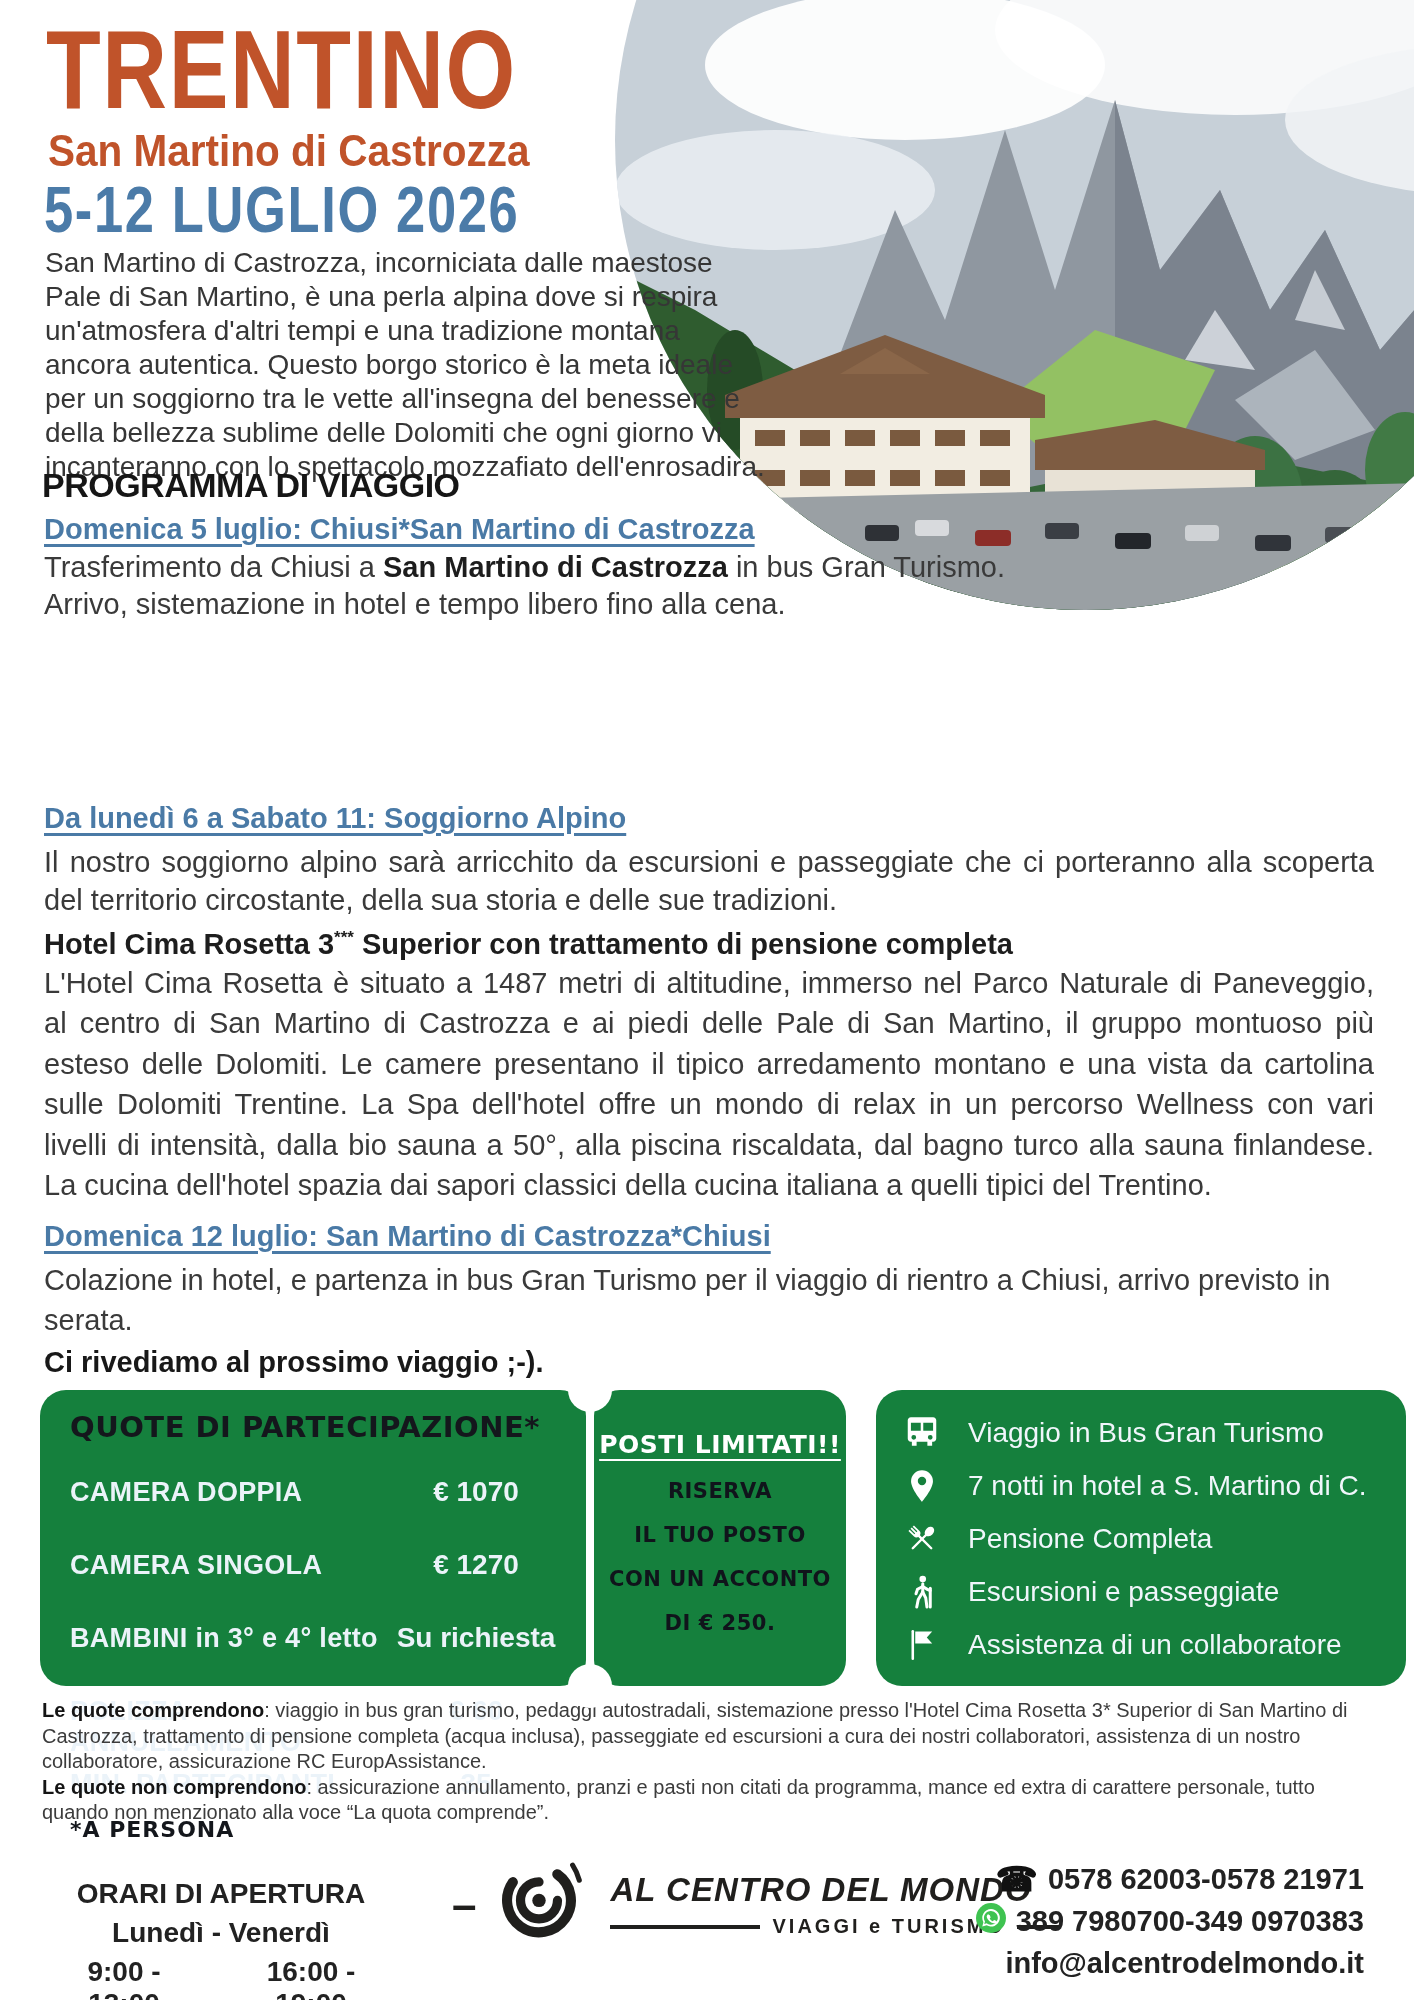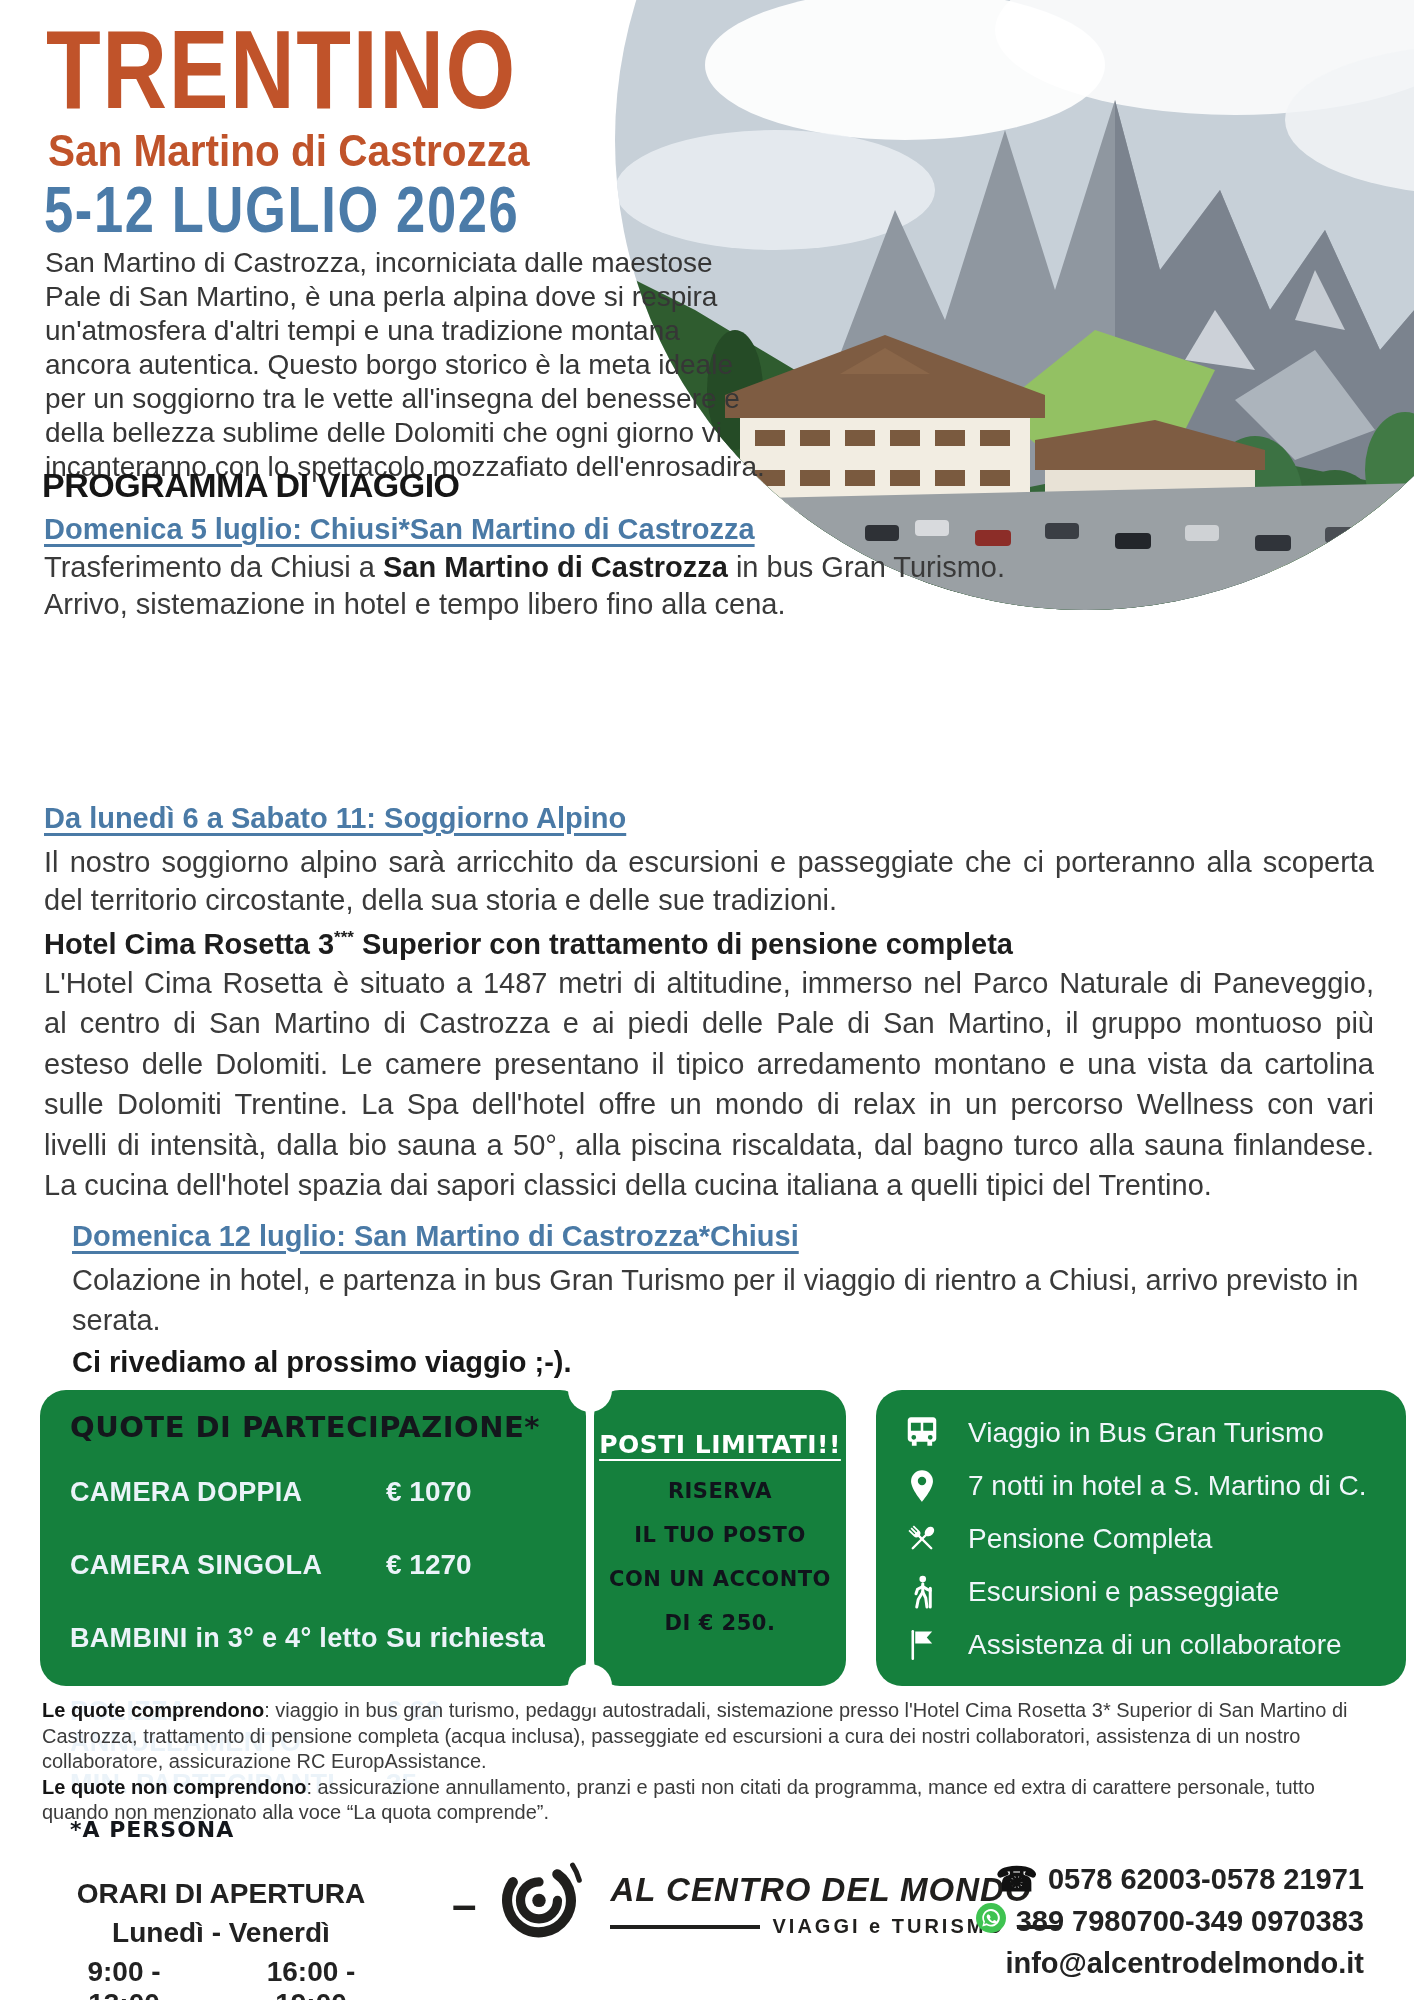--- a/index.html
+++ b/index.html
@@ -27,34 +27,34 @@
   .wide .body-line{white-space:normal;}
   .day1{position:absolute;left:44px;top:511px;z-index:2;}
   .day1 .day-title{margin-bottom:2px;}
   .day2{position:absolute;left:44px;top:800px;width:1330px;z-index:2;}
   .day2 .day-title{margin-bottom:7px;}
   .day2 .body-line{line-height:38px;}
   .hotel-title{font-size:29px;line-height:38px;font-weight:700;color:#1d1d1d;}
   .hotel-title sup{font-size:17px;}
   .hotel-lines div{font-size:29px;line-height:40.5px;color:#3a3a3a;}
   .just{text-align:justify;text-align-last:justify;}
-  .day3{position:absolute;left:44px;top:1218px;width:1334px;z-index:2;margin-left:28px;}
+  .day3{position:absolute;left:44px;top:1218px;width:1334px;z-index:2;}
   .day3 .day-title{margin-bottom:6px;}
   .day3 .body-line{line-height:40px;white-space:normal;}
   .closing{font-size:29px;line-height:40px;font-weight:700;color:#181818;margin-top:2px;}
   .bold-seg{font-weight:700;color:#1d1d1d;}
   
   .box{position:absolute;top:1390px;height:296px;background:#15803d;border-radius:26px;
        box-sizing:border-box;z-index:2;}
   .quote-box{left:40px;width:546px;padding:20px 20px 0 30px;}
   .q-title{font-family:"DejaVu Sans",sans-serif;font-size:29px;font-weight:900;color:#14171c;
            letter-spacing:.5px;margin-bottom:12px;}
   .q-row{display:flex;align-items:baseline;height:41px;margin-top:32px;}
   .q-label{flex:1;color:#ebf3f9;font-size:27px;font-weight:600;letter-spacing:.3px;}
-  .q-value{width:180px;color:#ebf3f9;font-size:28px;font-weight:600;}
+  .q-value{width:180px;text-align:center;color:#ebf3f9;font-size:28px;font-weight:600;}
   .q-foot{margin-top:8px;font-family:"DejaVu Sans",sans-serif;font-size:22px;font-weight:900;
           color:#14171c;letter-spacing:1px;}
   .notch{position:absolute;width:44px;height:44px;border-radius:50%;background:#fff;left:568px;z-index:3;}
   .notch-top{top:1368px;}
   .notch-bottom{top:1664px;}
   .reserve-box{left:594px;width:252px;padding-top:40px;text-align:center;}
   .r-title{font-family:"DejaVu Sans",sans-serif;font-size:25px;font-weight:900;color:#ffffff;
            letter-spacing:.5px;text-decoration:underline;text-decoration-thickness:2px;
            text-underline-offset:6px;margin-bottom:6px;}
   .r-line{font-family:"DejaVu Sans",sans-serif;font-size:21px;font-weight:900;color:#10141b;

